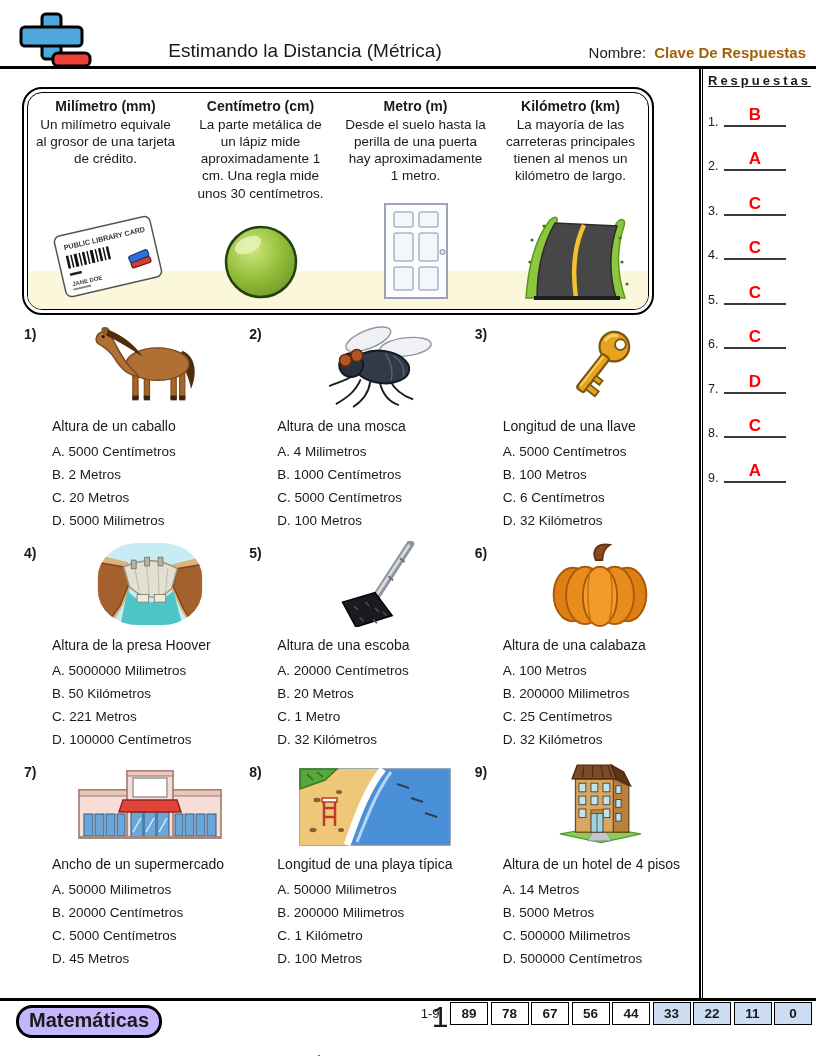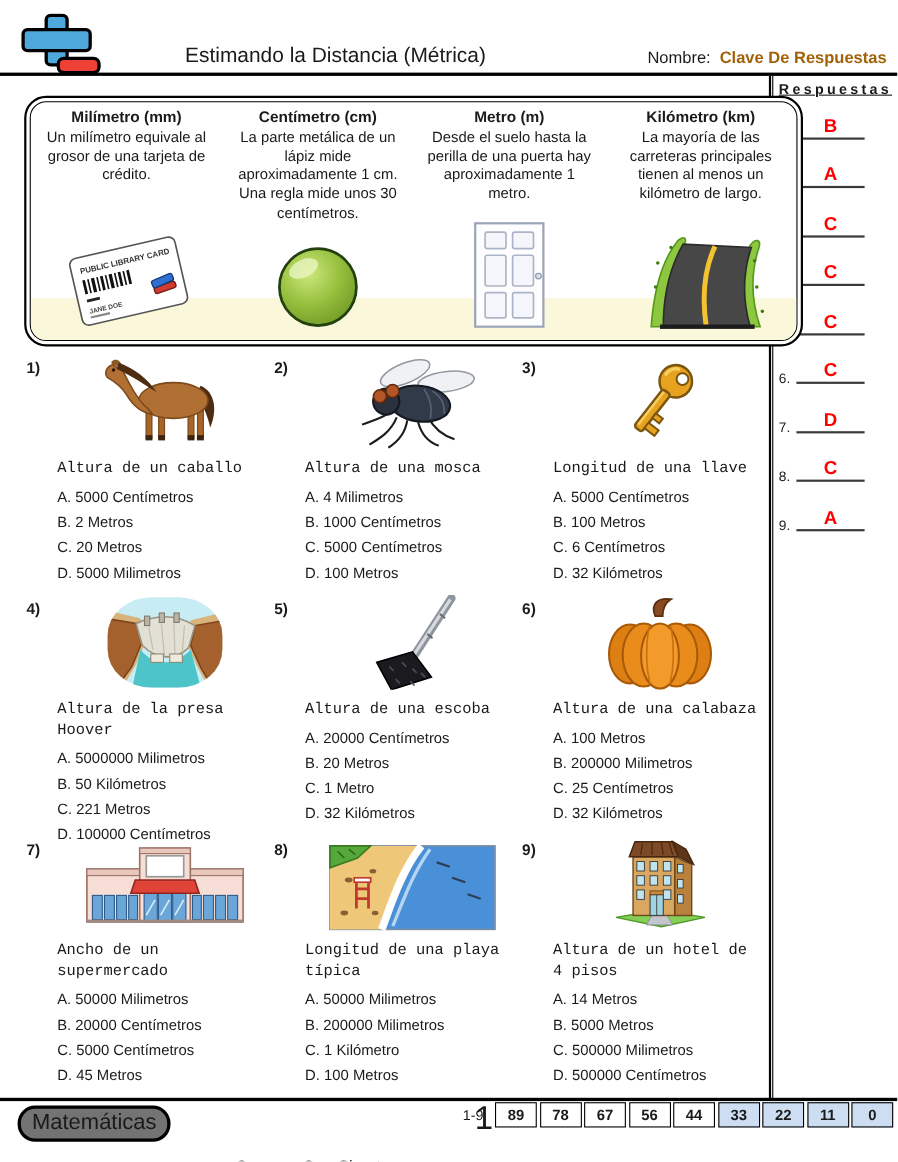--- a/index.html
+++ b/index.html
@@ -19,42 +19,42 @@
   .vsep { position:absolute; left:699px; top:69px; height:930px; width:4px;
           border-left:2px solid #000; border-right:1px solid #000; }
   .answers { position:absolute; left:706px; top:73px; width:108px; }
   .answers-title { font-size:13px; font-weight:bold; letter-spacing:3px; text-decoration:underline; margin-left:2px; }
   .answer-row { height:44.5px; position:relative; }
   .answer-num { position:absolute; left:2px; bottom:4px; font-size:12.5px; }
   .answer-slot { position:absolute; left:18px; bottom:6px; width:62px; border-bottom:2px solid #3a3a3a; text-align:center; }
   .answer-letter { color:#f00; font-weight:bold; font-size:17px; line-height:20px; }
 
   
-  .refbox { position:absolute; left:22px; top:87px; width:708px; height:228px;
+  .refbox { position:absolute; left:22px; top:87px; width:632px; height:228px;
             border:2.5px solid #000; border-radius:20px; padding:3px; background:#fff; }
   .refbox-inner { position:relative; width:100%; height:100%; border:1.5px solid #000; border-radius:15px; overflow:hidden; display:flex; }
   .cream-strip { position:absolute; left:0; right:0; bottom:0; height:38px; background:#fbf7da; }
   .ref-col { position:relative; flex:1 1 0; padding:5px 7px 0 7px; text-align:center; }
   .ref-title { font-size:14px; font-weight:bold; margin-bottom:2px; }
   .ref-text { font-size:13.5px; line-height:1.27; }
   .ref-img { position:absolute; bottom:5px; left:50%; transform:translateX(-50%); }
 
   
   .questions { position:absolute; left:22px; top:322px; width:676px;
                display:grid; grid-template-columns:1fr 1fr 1fr; grid-auto-rows:219px; }
   .question { position:relative; padding-left:30px; }
   .qnum { position:absolute; left:2px; top:4px; font-size:14px; font-weight:bold; }
   .qimg { height:86px; display:flex; align-items:flex-end; justify-content:center; width:160px; margin:0 auto; }
-  .qprompt { font-size:14px; margin-top:9px; margin-bottom:4px; width:186px; line-height:1.35;font-family:Liberation Mono, monospace; }
+  .qprompt { font-size:14px; margin-top:9px; margin-bottom:4px; width:186px; line-height:1.35; }
   .qoption { font-size:13.5px; line-height:23px; white-space:nowrap; }
 
   
   .footer-rule { position:absolute; left:0; top:998px; width:816px; height:3px; background:#000; }
   .brand-pill { position:absolute; left:16px; top:1005px; border:3.5px solid #000; border-radius:16px;
-                padding:1px 10px 3px 10px; font-size:20px; font-weight:normal; background:#737373; }
+                padding:1px 10px 3px 10px; font-size:20px; font-weight:bold; background:#c4b5fd; }
   .site { position:absolute; left:178px; top:1052px; font-size:15px; }
   .page-num { position:absolute; left:400px; top:1000px; width:80px; text-align:center; font-size:30px; }
   .scores { position:absolute; right:4px; top:1002px; display:flex; align-items:center; }
   .score-range { font-size:13px; margin-right:8px; }
   .score-box { width:38px; height:23px; border:1.5px solid #000; margin-left:2.5px;
                display:flex; align-items:center; justify-content:center; font-size:13.5px; background:#fff;font-weight:bold; }
   .score-box.hl { background:#cdddf2; }
 </style>
 </head>
 <body>

